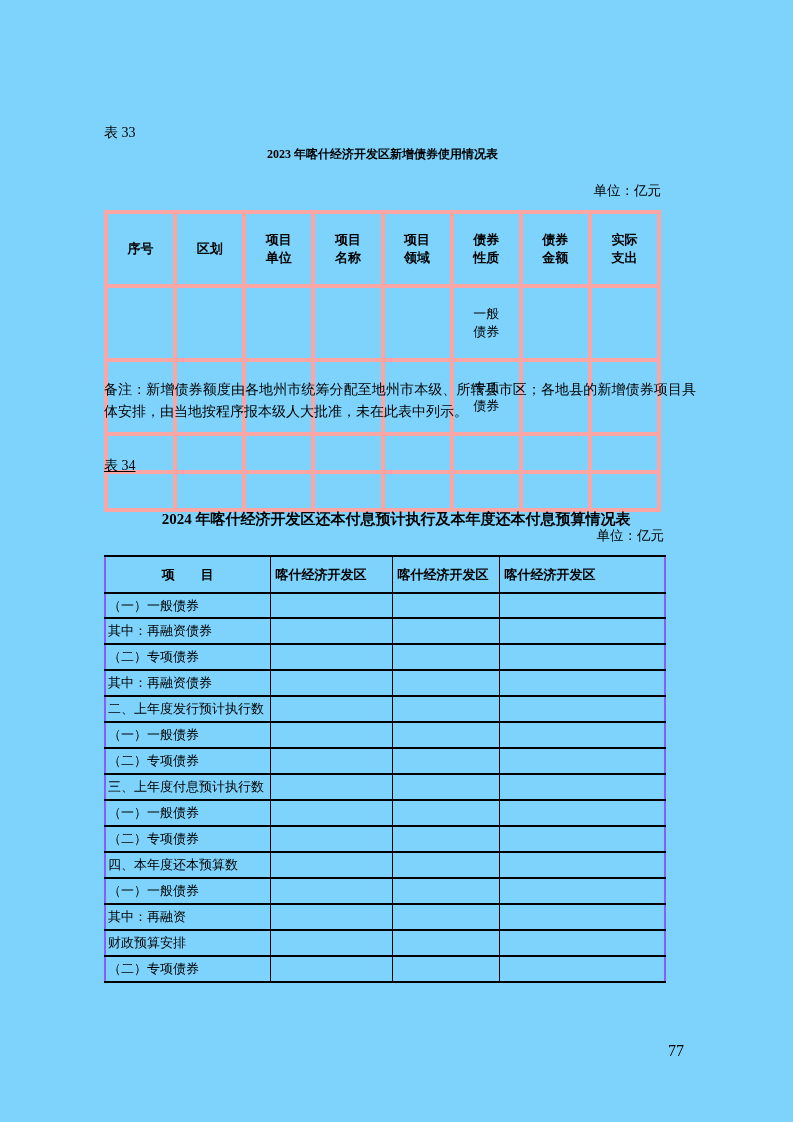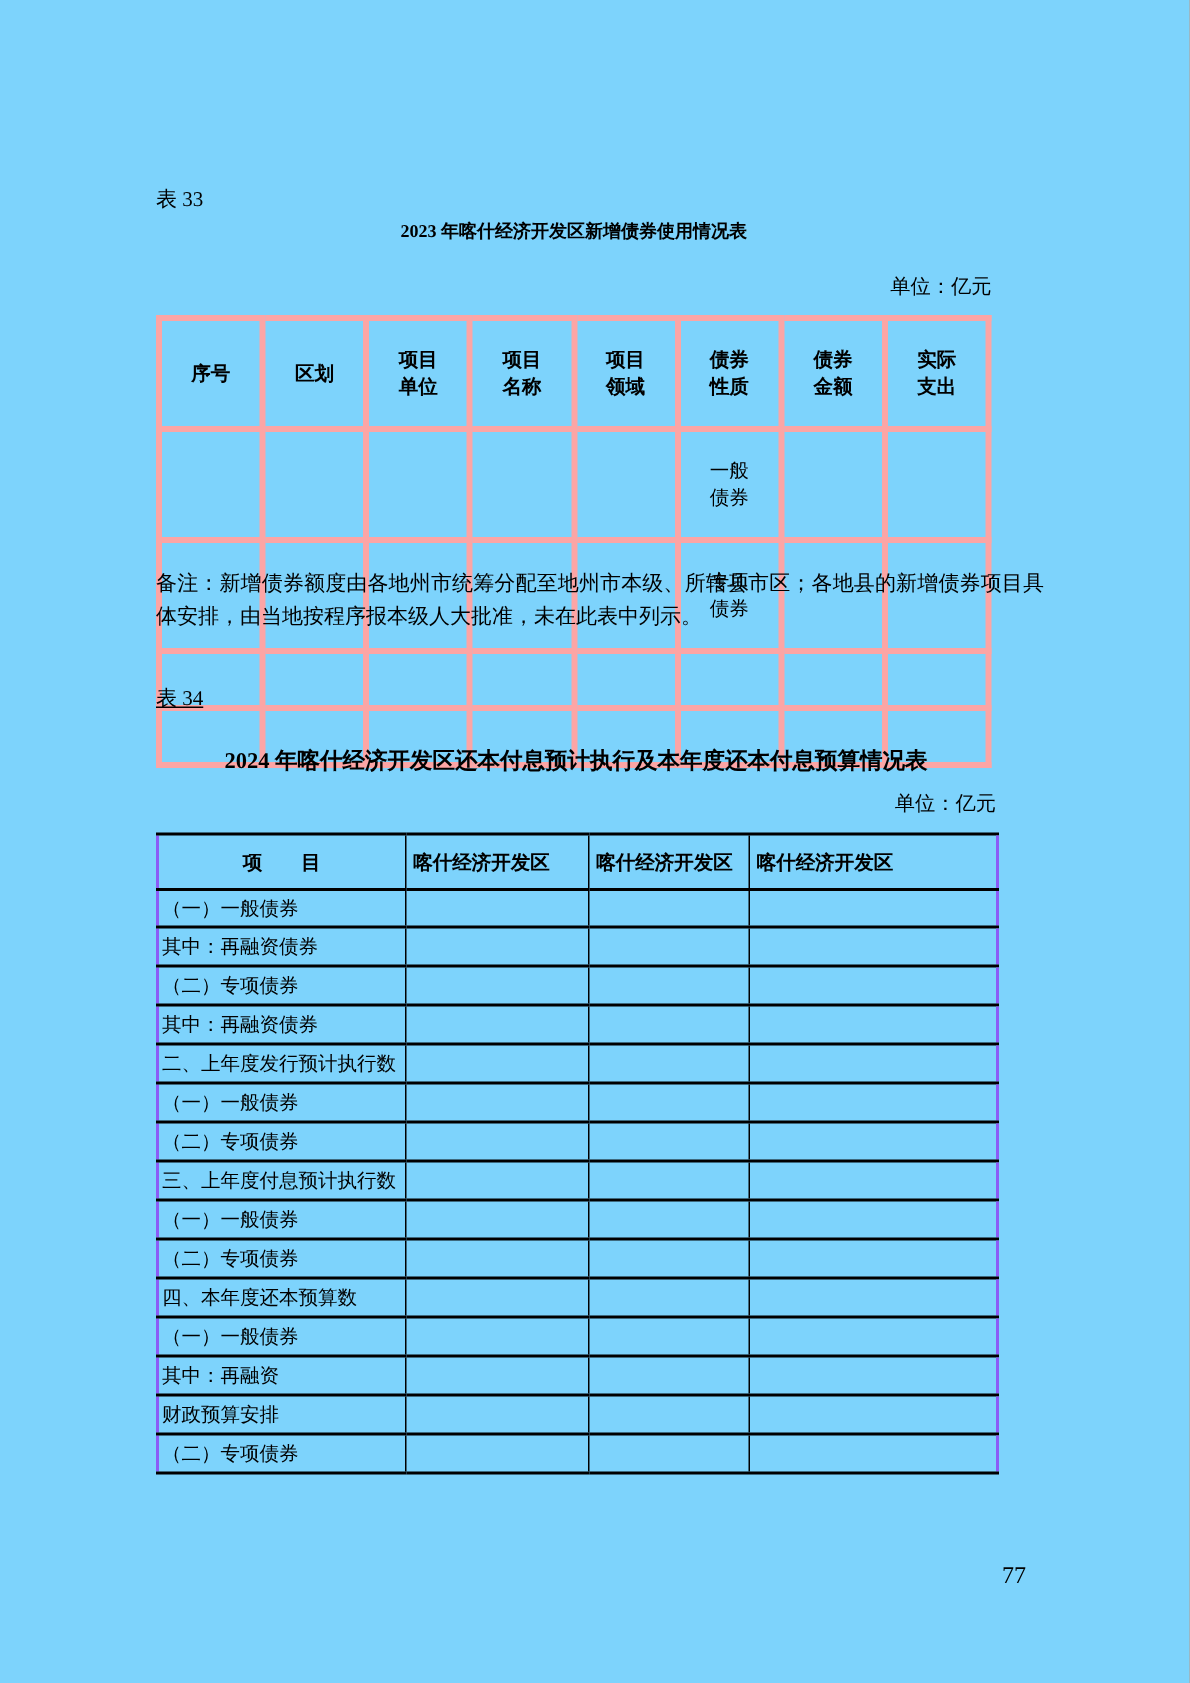--- a/index.html
+++ b/index.html
@@ -25,21 +25,21 @@
   #table33 th{font-weight:bold;}
   #table33 thead tr{height:36px;}
   #table33 tbody tr:nth-child(1){height:31px;}
   #table33 tbody tr:nth-child(2){height:28px;}
   #table33 tbody tr:nth-child(3){height:35px;}
   #table33 tbody tr:nth-child(4){height:24px;}
   .t33-note{position:absolute;left:104px;top:379px;width:592px;margin:0;
     font-size:14px;line-height:21.5px;text-align:justify;}
   
   .t34-label{position:absolute;left:104px;top:457px;font-size:14px;text-decoration:underline;}
-  .t34-title{position:absolute;left:104px;top:498px;width:560px;margin:0;
+  .t34-title{position:absolute;left:104px;top:498px;width:560px;margin:12px;
     text-align:center;font-size:15px;font-weight:bold;}
   .t34-unit{position:absolute;left:104px;top:527px;width:560px;text-align:right;font-size:13.5px;}
   #table34{position:absolute;left:104px;top:555px;width:560px;
     border:2px solid #8b5cf6;border-collapse:collapse;table-layout:fixed;}
   #table34 col.c1{width:165px;}
   #table34 col.c2{width:122px;}
   #table34 col.c3{width:107px;}
   #table34 col.c4{width:166px;}
   #table34 th,#table34 td{border-top:2px solid #000;border-bottom:2px solid #000;
     border-left:1px solid #000;border-right:1px solid #000;

